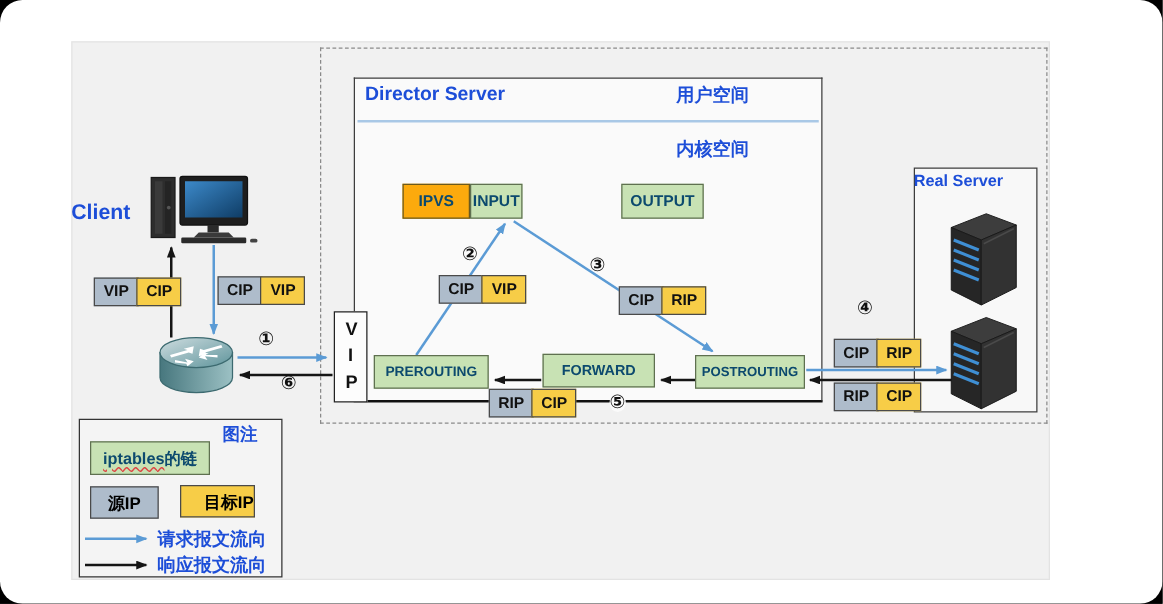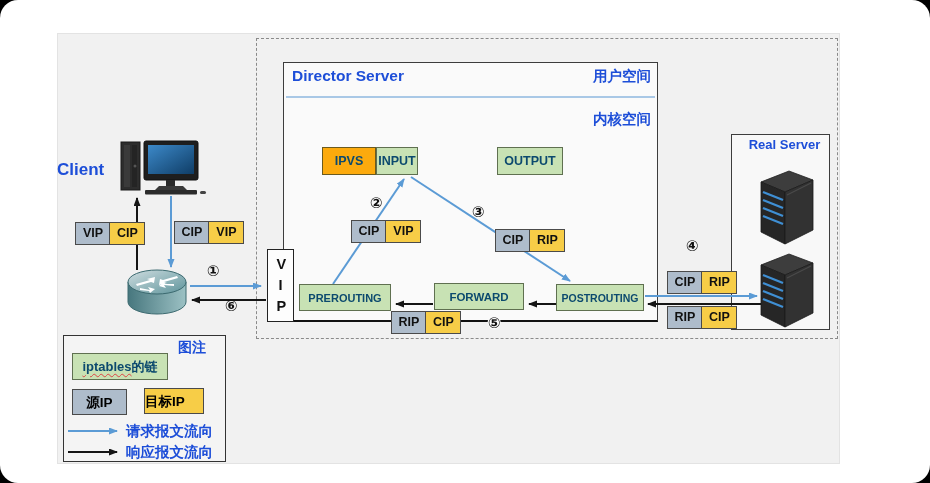--- a/index.html
+++ b/index.html
@@ -12,42 +12,42 @@
   
   .canvas{left:57px;top:33px;width:781px;height:429px;background:#f1f1f1;border:1px solid #e3e3e3;}
   .outer-dashed{left:256px;top:38px;width:580px;height:299px;border:1.6px dashed #8a8a8a;}
   .inner-box{left:283px;top:62px;width:375px;height:260px;background:#fafafa;border:1.5px solid #3d3d3d;border-bottom:2.4px solid #111;box-sizing:border-box;}
   .real-box{left:731px;top:134px;width:99px;height:196px;background:#f8f8f8;border:1.6px solid #3d3d3d;box-sizing:border-box;}
   .legend-box{left:63px;top:335px;width:163px;height:127px;background:#f4f4f4;border:1.7px solid #333;box-sizing:border-box;}
   
   .t{color:#1d4ed8;white-space:nowrap;}
   .client-label{left:57px;top:160px;font-size:17px;font-weight:bold;}
   .dir-title{left:292px;top:67px;font-size:15.5px;font-weight:bold;}
-  .space-label{left:541px;width:110px;text-align:right;font-size:14.5px;font-weight:bold;}
-  .real-title{left:731px;top:137px;width:107px;text-align:center;font-size:13px;font-weight:bold;}
+  .space-label{left:541px;width:110px;text-align:left;font-size:14.5px;font-weight:bold;}
+  .real-title{left:731px;top:137px;width:107px;text-align:left;font-size:13px;font-weight:bold;}
   
   .chain{background:var(--chain_bg);border:1.4px solid #5f7050;box-sizing:border-box;display:flex;align-items:center;justify-content:center;font-weight:bold;color:#0c4a6e;}
   .chain.orange{background:var(--ipvs_bg);border-color:#6b5a1e;}
   
   .ip-pair{display:flex;}
   .cell{width:34px;height:21px;line-height:21px;text-align:center;font-size:12.5px;font-weight:bold;color:#111;border:1.6px solid #4a4a4a;}
   .cell + .cell{margin-left:-1.6px;}
   .src{background:var(--src_bg);}
   .dst{background:var(--dst_bg);}
   
   .vip-box{left:267px;top:249px;width:27px;height:73px;background:#fdfdfd;border:1.8px solid #222;box-sizing:border-box;display:flex;align-items:center;justify-content:center;}
   .vip-box span{display:block;width:1ch;word-break:break-all;font-size:14.5px;font-weight:bold;line-height:1.45;text-align:center;color:#111;}
   
   .step{font-size:15px;font-weight:bold;color:#111;transform:translate(-50%,-50%);}
   .step.masked{background:#fafafa;border-radius:50%;line-height:1;}
   
   .legend-title{left:178px;top:339px;font-size:14px;font-weight:bold;}
   .legend-chain{left:72px;top:353px;width:96px;height:27px;font-size:13px;}
   .legend-src{left:72px;top:389px;width:55px;height:26px;line-height:26px;text-align:center;font-size:13.5px;font-weight:bold;background:var(--src_bg);border:1.6px solid #4a4a4a;box-sizing:border-box;}
-  .legend-dst{left:144px;top:388px;width:60px;height:26px;line-height:26px;text-align:left;font-size:13.5px;font-weight:bold;background:var(--dst_bg);border:1.6px solid #4a4a4a;box-sizing:border-box;}
+  .legend-dst{left:144px;top:388px;width:60px;height:26px;line-height:26px;text-align:right;font-size:13.5px;font-weight:bold;background:var(--dst_bg);border:1.6px solid #4a4a4a;box-sizing:border-box;}
   .legend-row{font-size:14.5px;font-weight:bold;}
   .wavy{text-decoration-line:underline;text-decoration-style:wavy;text-decoration-color:#d44;text-decoration-thickness:1px;text-underline-offset:2px;}
   
   .req{stroke:var(--request);stroke-width:2;fill:none;}
   .res{stroke:var(--response);stroke-width:2;fill:none;}
   .sep{stroke:#a9c8e6;stroke-width:2;fill:none;}
   .mreq{fill:var(--request);}
   .mres{fill:var(--response);}
 </style>
 </head>

